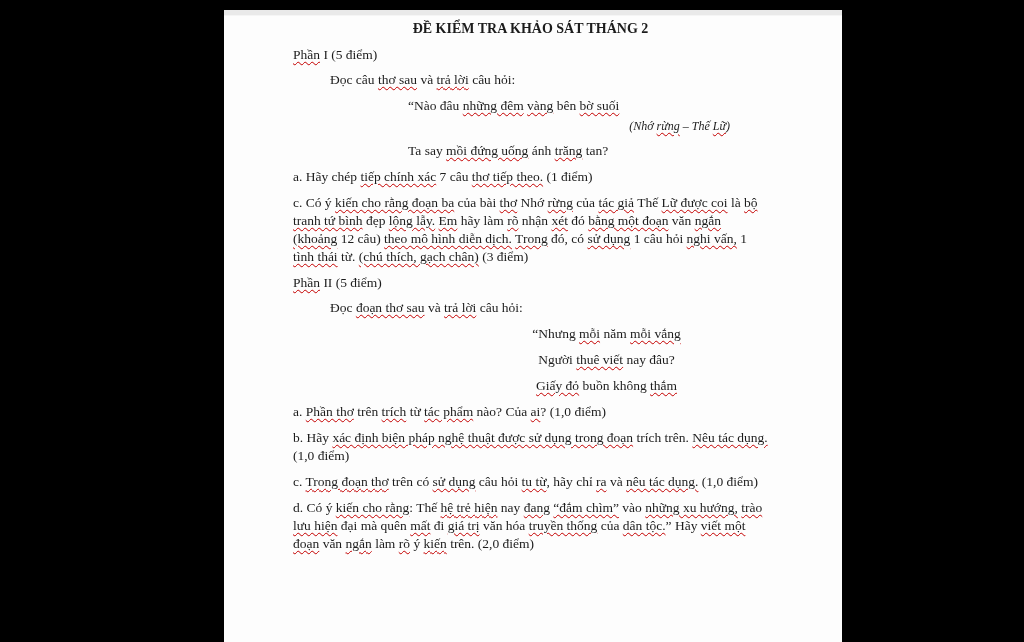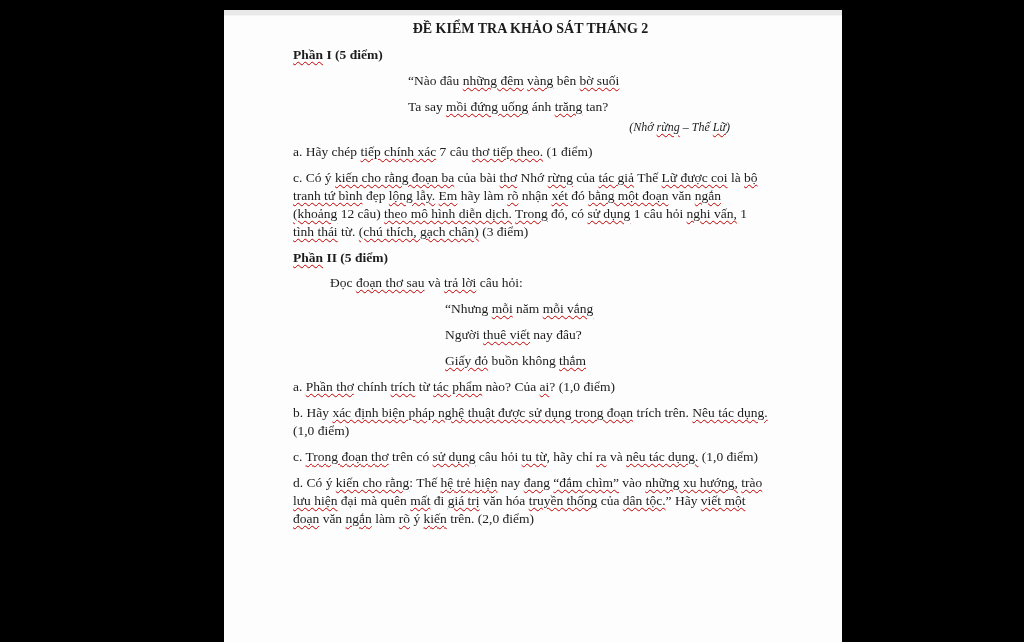--- a/index.html
+++ b/index.html
@@ -20,25 +20,25 @@
   .top-strip{height:5px;background:var(--strip);border-bottom:1px solid #f5f5f5;}
   .content{
     padding:0 74px 0 69px;
     font-size:13.5px;line-height:18px;color:var(--ink);
   }
   .doc-title{
     text-align:center;font-weight:bold;font-size:14px;line-height:18px;
     margin:4px 0 0 0;
   }
   .block{margin:0;}
-  .heading{font-weight:bold;margin-top:8px;}
+  .heading{font-weight:normal;margin-top:8px;}
   .lead{margin-top:7px;text-indent:37px;}
   .verse{margin-top:8px;}
   .verse.indent-1{margin-left:115px;}
-  .verse.indent-2{margin-left:152px;}
+  .verse.indent-2{margin-left:152px;text-align:center;}
   .attribution{
     text-align:right;font-style:italic;font-size:12px;line-height:16px;
     margin:3px 38px 0 0;
   }
   .item{margin-top:8px;}
   .sq{
     text-decoration-line:underline;
     text-decoration-style:wavy;
     text-decoration-color:var(--squiggle);
     text-decoration-thickness:1px;
@@ -47,29 +47,30 @@
 </style>
 </head>
 <body>
 
 <div class="paper">
   <div class="top-strip"></div>
   <div class="content">
     <div class="doc-title">ĐỀ KIỂM TRA KHẢO SÁT THÁNG 2</div>
     <div>
         <div class="block heading"><span class="sq">Phần</span><span> I (5 điểm)</span></div>
+        <div class="block lead"><span>Đọc câu </span><span class="sq">thơ sau</span><span> và </span><span class="sq">trả lời</span><span> câu hỏi:</span></div>
         <div class="block verse indent-1"><span>“Nào đâu </span><span class="sq">những đêm</span><span> </span><span class="sq">vàng</span><span> bên </span><span class="sq">bờ suối</span></div>
+        <div class="block attribution"><span>(Nhớ </span><span class="sq">rừng</span><span> – Thế </span><span class="sq">Lữ</span><span>)</span></div>
         <div class="block verse indent-1"><span>Ta say </span><span class="sq">mồi đứng uống</span><span> ánh </span><span class="sq">trăng</span><span> tan?</span></div>
-        <div class="block attribution"><span>(Nhớ </span><span class="sq">rừng</span><span> – Thế </span><span class="sq">Lữ</span><span>)</span></div>
         <div class="block item"><span>a. Hãy chép </span><span class="sq">tiếp chính xác</span><span> 7 câu </span><span class="sq">thơ tiếp theo.</span><span> (1 điểm)</span></div>
         <div class="block item"><span>c. Có ý </span><span class="sq">kiến cho rằng đoạn ba</span><span> của bài </span><span class="sq">thơ</span><span> Nhớ </span><span class="sq">rừng</span><span> của </span><span class="sq">tác giả</span><span> Thế </span><span class="sq">Lữ được coi</span><span> là </span><span class="sq">bộ tranh tứ bình</span><span> đẹp </span><span class="sq">lộng lẫy.</span><span> </span><span class="sq">Em</span><span> hãy làm </span><span class="sq">rõ</span><span> nhận </span><span class="sq">xét</span><span> đó </span><span class="sq">bằng một đoạn</span><span> văn </span><span class="sq">ngắn</span><span> </span><span class="sq">(khoảng</span><span> 12 câu) </span><span class="sq">theo mô hình diễn dịch.</span><span> </span><span class="sq">Trong</span><span> đó, có </span><span class="sq">sử dụng</span><span> 1 câu hỏi </span><span class="sq">nghi vấn,</span><span> 1 </span><span class="sq">tình thái</span><span> từ. </span><span class="sq">(chú thích, gạch chân)</span><span> (3 điểm)</span></div>
         <div class="block heading"><span class="sq">Phần</span><span> II (5 điểm)</span></div>
         <div class="block lead"><span>Đọc </span><span class="sq">đoạn thơ sau</span><span> và </span><span class="sq">trả lời</span><span> câu hỏi:</span></div>
         <div class="block verse indent-2"><span>“Nhưng </span><span class="sq">mỗi</span><span> năm </span><span class="sq">mỗi vắng</span></div>
         <div class="block verse indent-2"><span>Người </span><span class="sq">thuê viết</span><span> nay đâu?</span></div>
         <div class="block verse indent-2"><span class="sq">Giấy đỏ</span><span> buồn không </span><span class="sq">thắm</span></div>
-        <div class="block item"><span>a. </span><span class="sq">Phần thơ</span><span> chính </span><span class="sq">trích</span><span> từ </span><span class="sq">tác phẩm</span><span> nào? Của </span><span class="sq">ai</span><span>? (1,0 điểm)</span></div>
+        <div class="block item"><span>a. </span><span class="sq">Phần thơ</span><span> trên </span><span class="sq">trích</span><span> từ </span><span class="sq">tác phẩm</span><span> nào? Của </span><span class="sq">ai</span><span>? (1,0 điểm)</span></div>
         <div class="block item"><span>b. Hãy </span><span class="sq">xác định biện pháp nghệ thuật được sử dụng trong đoạn</span><span> trích trên. </span><span class="sq">Nêu tác dụng.</span><span> (1,0 điểm)</span></div>
         <div class="block item"><span>c. </span><span class="sq">Trong đoạn thơ</span><span> trên có </span><span class="sq">sử dụng</span><span> câu hỏi </span><span class="sq">tu từ</span><span>, hãy chỉ </span><span class="sq">ra</span><span> và </span><span class="sq">nêu tác dụng.</span><span> (1,0 điểm)</span></div>
         <div class="block item"><span>d. Có ý </span><span class="sq">kiến cho rằng</span><span>: Thế </span><span class="sq">hệ trẻ hiện</span><span> nay </span><span class="sq">đang</span><span> </span><span class="sq">“đắm chìm”</span><span> vào </span><span class="sq">những xu hướng,</span><span> </span><span class="sq">trào lưu hiện</span><span> đại mà quên </span><span class="sq">mất</span><span> đi </span><span class="sq">giá trị</span><span> văn hóa </span><span class="sq">truyền thống</span><span> của </span><span class="sq">dân tộc.</span><span>” Hãy </span><span class="sq">viết một đoạn</span><span> văn </span><span class="sq">ngắn</span><span> làm </span><span class="sq">rõ</span><span> ý </span><span class="sq">kiến</span><span> trên. (2,0 điểm)</span></div>
       </div>
   </div>
 </div>
 
 </body></html>

